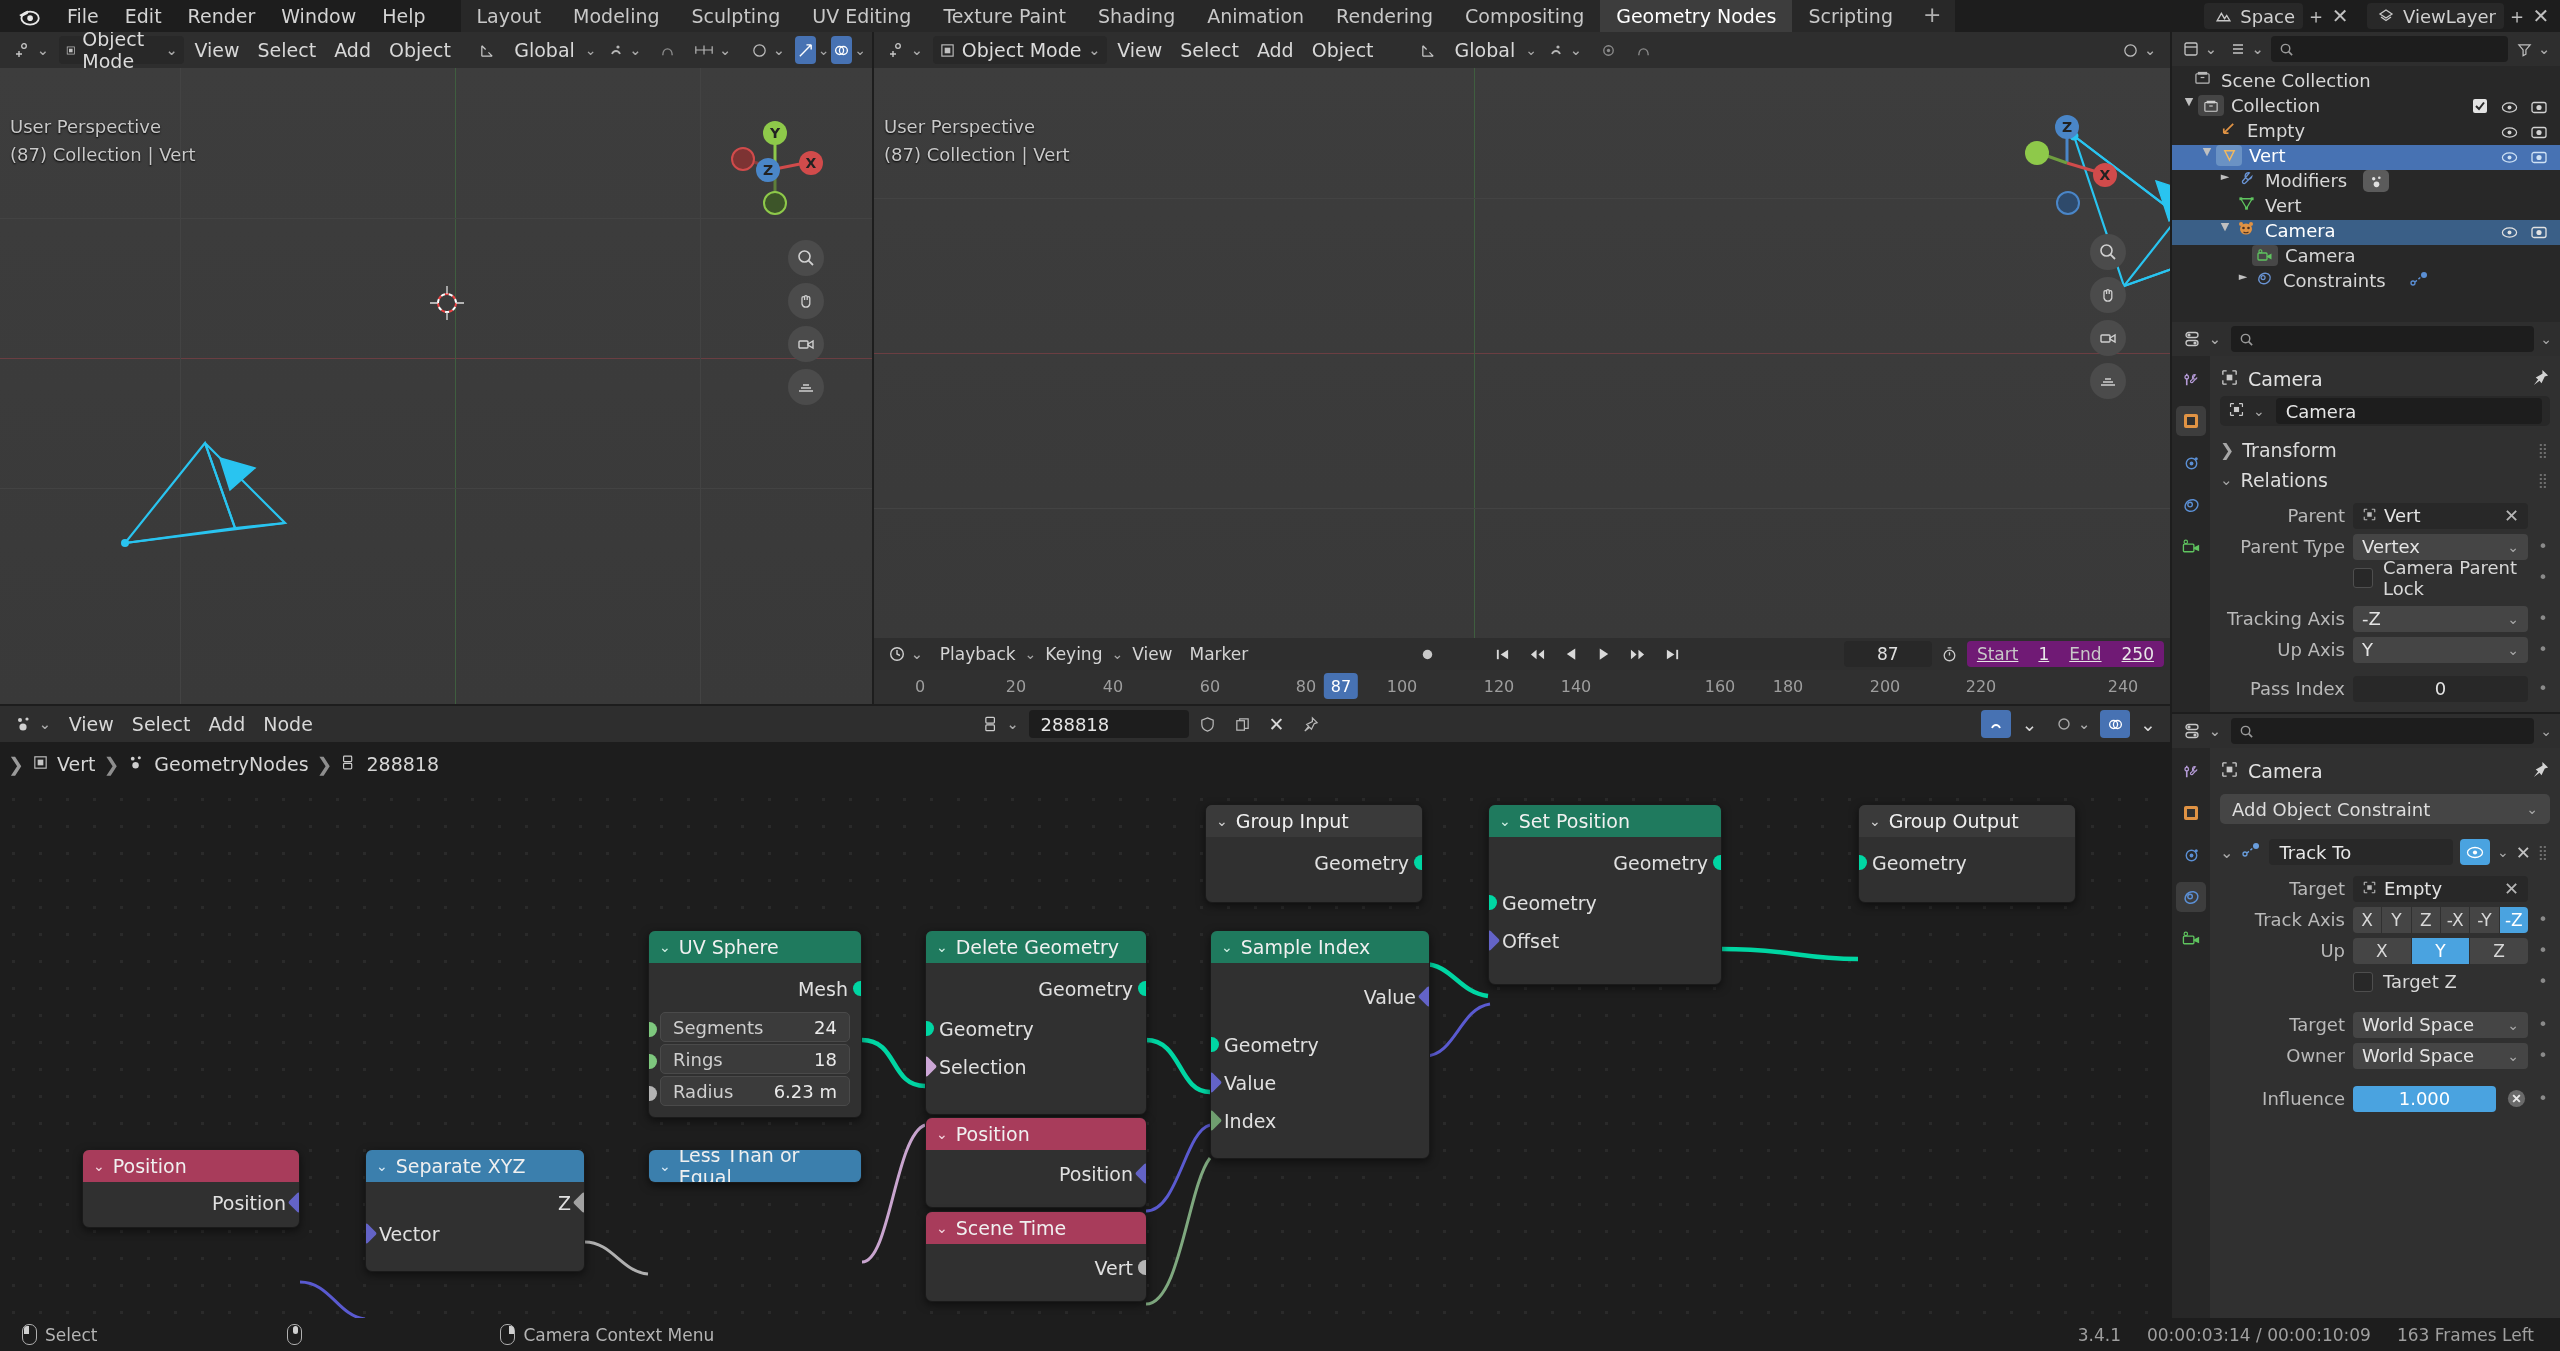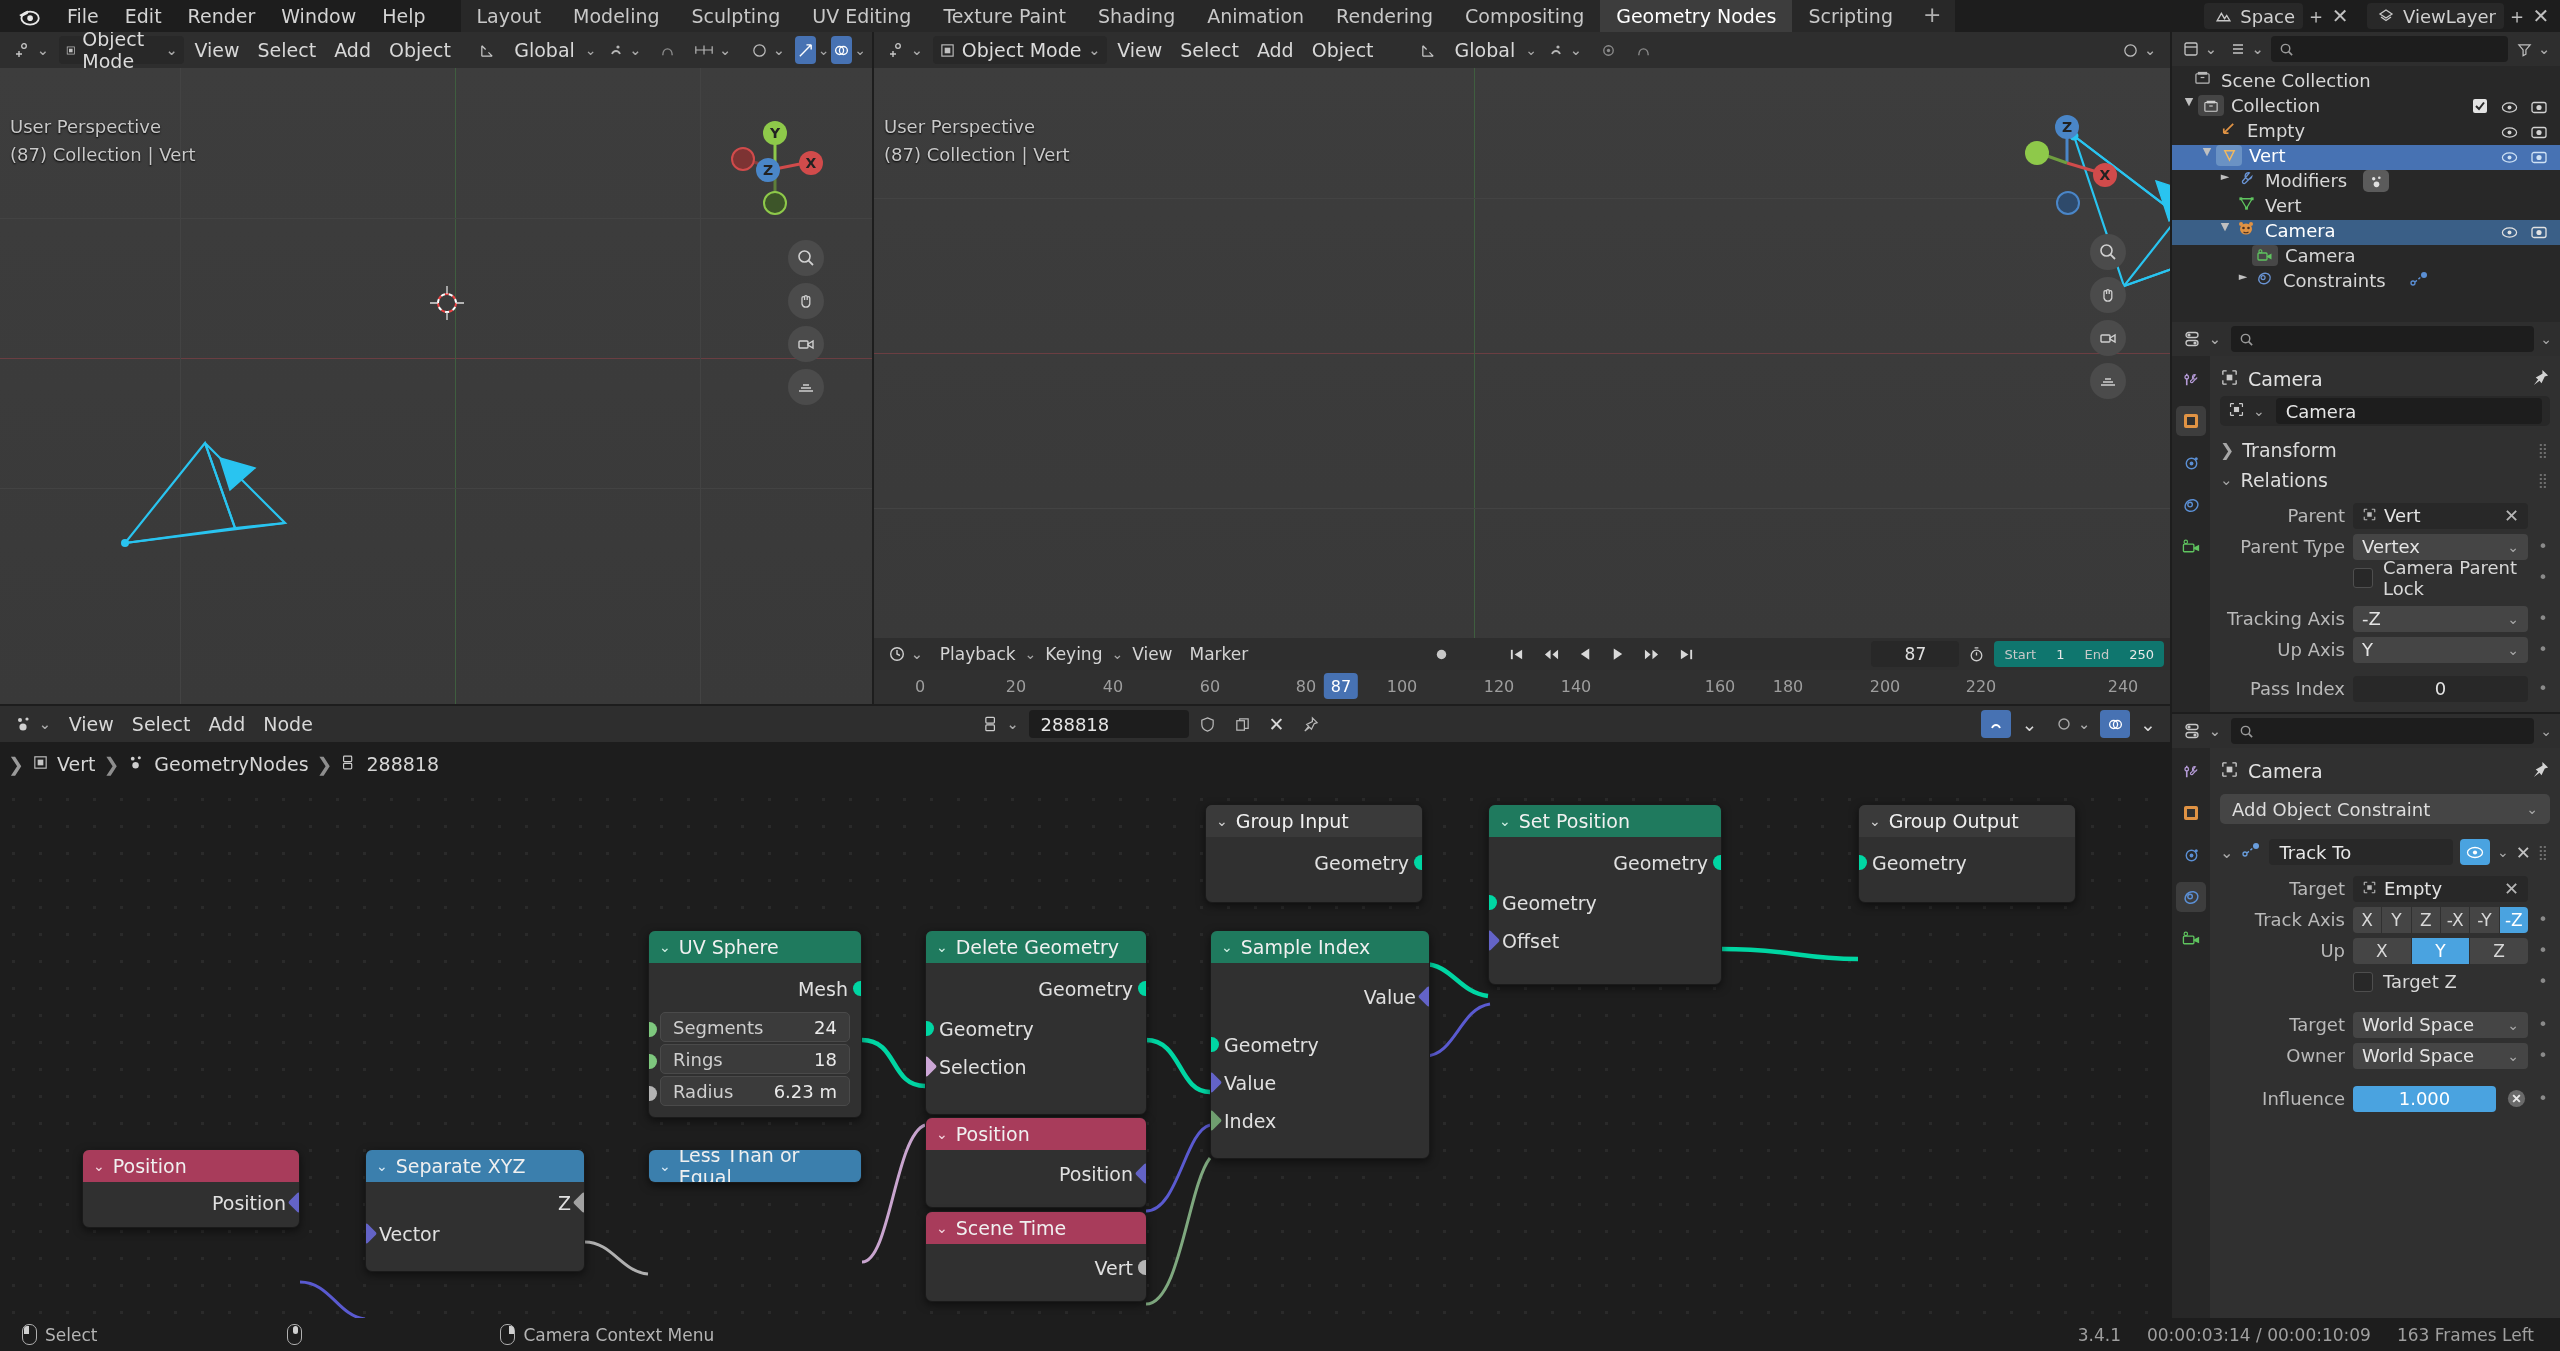--- a/index.html
+++ b/index.html
@@ -52,21 +52,21 @@
   .vp-tool{ width:36px; height:36px; border-radius:50%; background:#4b4b4b; display:flex;
             align-items:center; justify-content:center; color:#d0d0d0;}
   .cursor3d{ position:absolute; width:34px; height:34px; }
 
   
   #timeline{ position:absolute; left:874px; top:638px; width:1296px; height:66px; background:#2e2e2e;}
   .tl-hdr{ height:32px; display:flex; align-items:center; padding:0 6px; gap:1px; background:#2e2e2e;}
   .tl-btn{ font-size:17px; color:#d4d4d4; padding:0 8px; height:26px; line-height:26px; border-radius:3px; white-space:nowrap;}
   .tl-num{ background:#282828; border-radius:4px; height:26px; min-width:88px; display:flex;
            align-items:center; justify-content:center; font-size:17px; color:#e0e0e0;}
-  .tl-range{ background:#0f766e; border-radius:4px; height:26px; display:flex; align-items:center; font-size:13px;}
+  .tl-range{ background:#701a75; border-radius:4px; height:26px; display:flex; align-items:center; font-size:17px;text-decoration:underline;}
   .tl-range span{ padding:0 10px; color:#c8c8c8;}
   .tl-range b{ padding:0 10px; color:#e8e8e8; font-weight:normal;}
   .tl-scrub{ position:relative; height:34px; background:#303030; overflow:hidden;}
   .tl-tick{ position:absolute; top:7px; font-size:16px; color:#9e9e9e; transform:translateX(-50%);}
   .tl-playhead{ position:absolute; top:3px; height:26px; border-radius:4px; background:#4772b3;
                 color:#fff; font-size:16px; display:flex; align-items:center; justify-content:center;
                 padding:0 7px; transform:translateX(-50%);}
 
   
   #nodeEditor{ position:absolute; left:0; top:706px; width:2170px; height:612px; background:#1d1d1d; overflow:hidden;}

